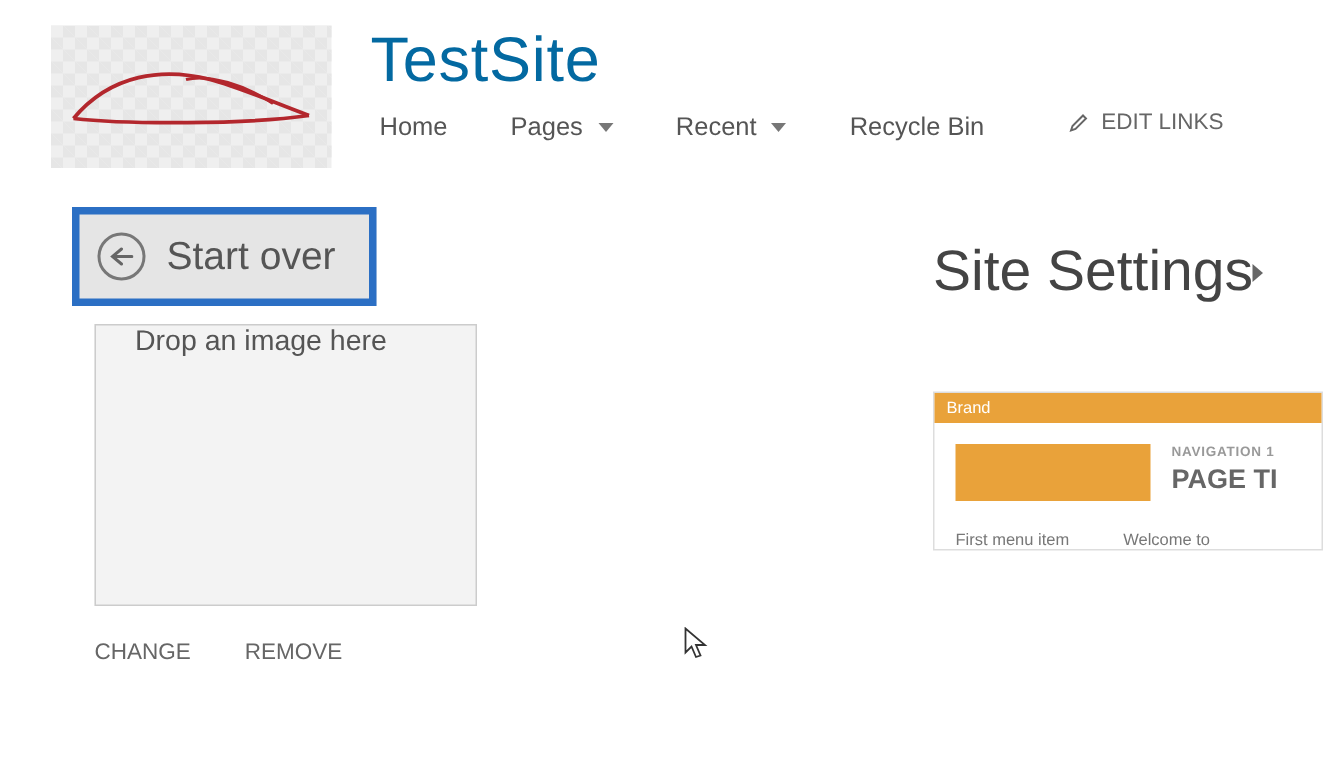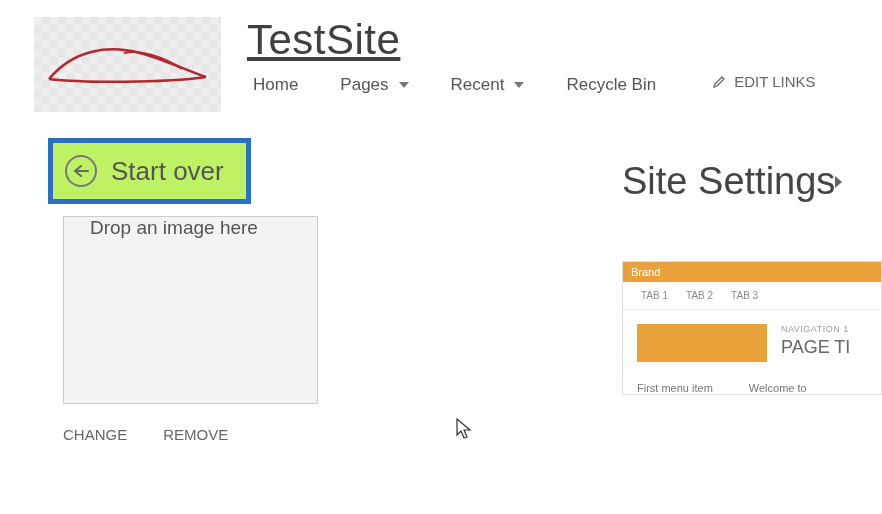--- a/index.html
+++ b/index.html
@@ -27,24 +27,23 @@
         linear-gradient(45deg, #e6e6e6 25%, transparent 25%, transparent 75%, #e6e6e6 75%);
       background-size: 16px 16px;
       background-position: 0 0, 8px 8px;
       position: relative;
     }
     .logo svg { position: absolute; top: 22px; left: 10px; }
     .title-block { margin-left: 26px; }
     .site-title {
       font-size: 42px;
       font-weight: 300;
-      color: #404040;
+      color: #0369a1;
       line-height: 1.1;
       letter-spacing: 0.5px;
-      text-decoration: underline;
     }
     .nav {
       display: flex;
       align-items: flex-start;
       gap: 10px;
       margin-top: 10px;
       font-size: 17px;
       color: #555;
       font-weight: 400;
     }
@@ -76,27 +75,26 @@
       display: inline-block;
     }
     .main {
       display: flex;
       padding-left: 48px;
       gap: 40px;
     }
     .left-col { width: 300px; }
     .start-over-btn {
       display: inline-flex;
-      align-items: center;
       gap: 14px;
       border: 5px solid #2b6fc4;
       padding: 12px 22px 12px 12px;
       margin-bottom: 12px;
       cursor: pointer;
-      background: #bef264;
+      background: #e5e5e5;
     }
     .back-circle {
       width: 32px; height: 32px;
       border: 2px solid #777;
       border-radius: 50%;
       display: flex;
       align-items: center;
       justify-content: center;
       color: #666;
     }
@@ -165,21 +163,21 @@
       padding: 8px 18px;
       border-bottom: 1px solid #eee;
     }
     .preview-body { display: flex; }
     .preview-hero {
       width: 130px;
       height: 38px;
       background: #e9a23a;
       margin: 14px;
     }
-    .preview-text { padding: 14px 0; }
+    .preview-text { padding: 14px 0; font-weight: bold; }
     .preview-nav1 { font-size: 9px; color: #999; letter-spacing: 0.5px; }
     .preview-page-title { font-size: 18px; color: #666; margin-top: 3px; }
     .preview-footer {
       display: flex;
       font-size: 11px;
       color: #777;
       padding: 6px 14px 0;
       gap: 36px;
     }
     .cursor {
@@ -249,25 +247,20 @@
   </div>
 
   <div class="right-col">
     <div class="site-settings-heading">
       <span>Site Settings</span>
       <span class="caret-right"></span>
     </div>
 
     <div class="preview">
       <div class="preview-brand">Brand</div>
-      <div class="preview-tabs">
-        <span>TAB 1</span>
-        <span>TAB 2</span>
-        <span>TAB 3</span>
-      </div>
       <div class="preview-body">
         <div class="preview-hero"></div>
         <div class="preview-text">
           <div class="preview-nav1">NAVIGATION 1</div>
           <div class="preview-page-title">PAGE TI</div>
         </div>
       </div>
       <div class="preview-footer">
         <span>First menu item</span>
         <span>Welcome to</span>

